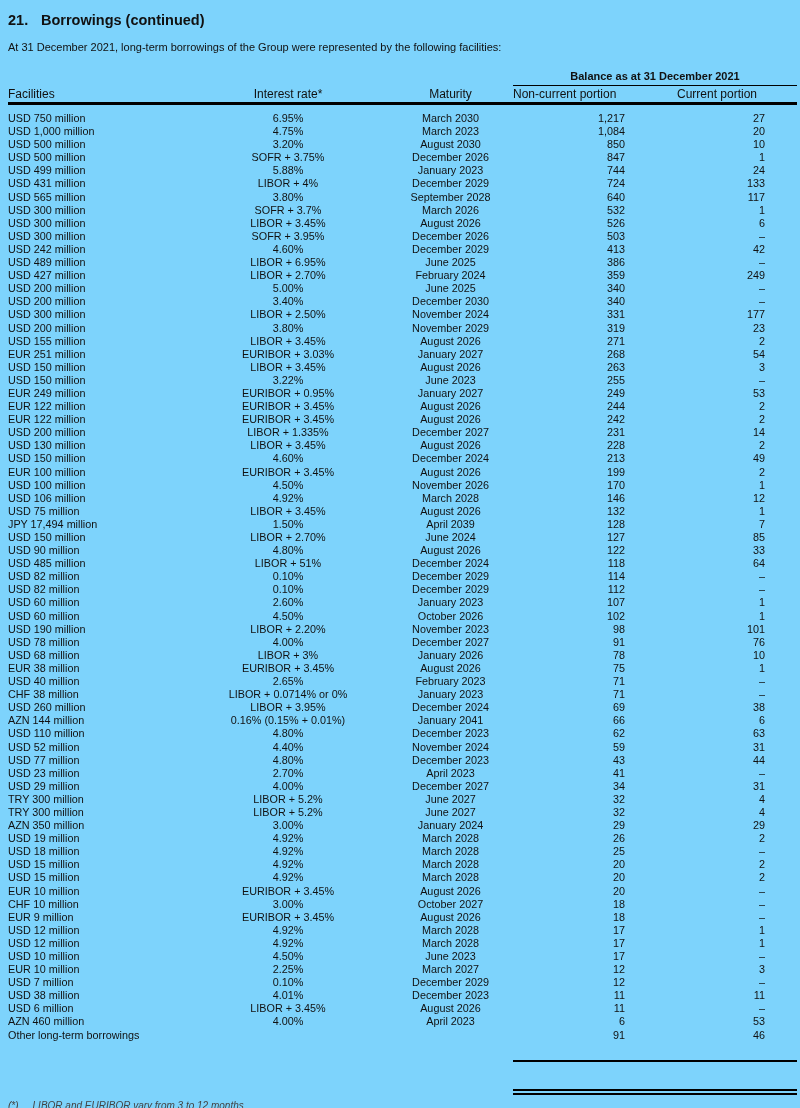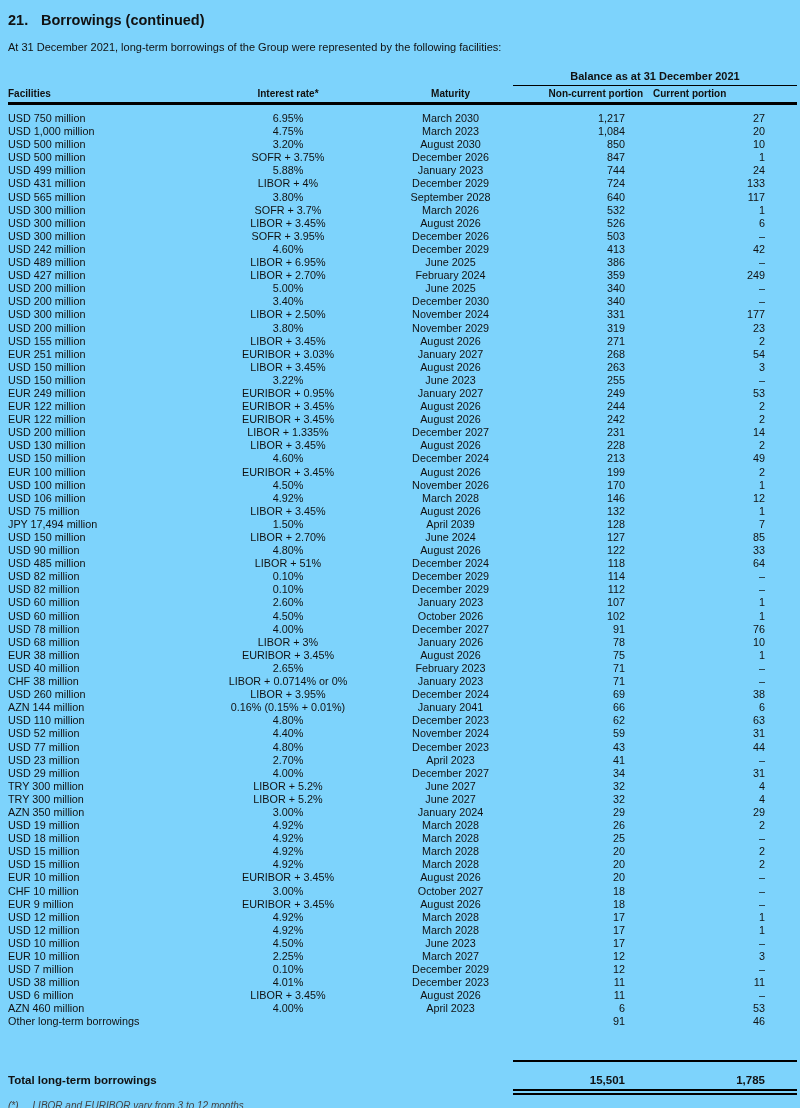--- a/index.html
+++ b/index.html
@@ -10,34 +10,34 @@
   .title-row{position:absolute;top:12px;left:8px;font-size:14.5px;font-weight:bold;}
   .title-row .num{display:inline-block;width:33px;}
   .intro{position:absolute;top:41px;left:8px;font-size:11px;}
 
   .balance-header{position:absolute;top:70px;left:513px;width:284px;
                   text-align:center;font-size:11px;font-weight:bold;}
   .rule{position:absolute;background:#000;}
   .balance-rule{top:85px;left:513px;width:284px;height:1px;}
 
   .hdr-row{position:absolute;top:87px;left:8px;width:789px;display:flex;
-           font-size:10px;font-weight:bold;height:14px;line-height:14px;}
+           font-size:12px;font-weight:normal;height:14px;line-height:14px;}
   .thick-rule{top:102px;left:8px;width:789px;height:2.5px;}
 
   .tbody{position:absolute;top:112px;left:8px;width:789px;}
   .row{display:flex;height:13.1px;line-height:13.3px;font-size:10.8px;white-space:nowrap;}
 
   .c{box-sizing:border-box;}
   .c1{width:180px;text-align:left;}
   .c2{width:200px;text-align:center;}
   .c3{width:125px;text-align:center;}
   .c4{width:140px;text-align:right;padding-right:28px;}
   .c5{flex:1;text-align:right;padding-right:32px;}
-  .c4h{width:140px;text-align:right;padding-right:10px;}
-  .c5h{flex:1;padding-right:16px;}
+  .c4h{width:140px;text-align:left;padding-right:10px;}
+  .c5h{flex:1;text-align:center;padding-right:16px;}
 
   .subtotal-rule{top:1060px;left:513px;width:284px;height:1.5px;}
   .total-row{position:absolute;top:1073px;left:8px;width:789px;display:flex;
              font-size:11.5px;font-weight:bold;height:15px;line-height:15px;}
   .double-rule{top:1089px;left:513px;width:284px;height:6px;background:none;
                border-top:2px solid #000;border-bottom:2px solid #000;box-sizing:border-box;}
 
   .footnote{position:absolute;top:1100px;left:8px;font-size:10px;
             font-style:italic;color:#444;white-space:nowrap;}
   .footnote .fn-text{margin-left:14px;}
@@ -333,20 +333,27 @@
     <div class="c c5">1</div>
   </div>
       <div class="row">
     <div class="c c1">USD 60 million</div>
     <div class="c c2">4.50%</div>
     <div class="c c3">October 2026</div>
     <div class="c c4">102</div>
     <div class="c c5">1</div>
   </div>
       <div class="row">
+    <div class="c c1">USD 190 million</div>
+    <div class="c c2">LIBOR + 2.20%</div>
+    <div class="c c3">November 2023</div>
+    <div class="c c4">98</div>
+    <div class="c c5">101</div>
+  </div>
+      <div class="row">
     <div class="c c1">USD 78 million</div>
     <div class="c c2">4.00%</div>
     <div class="c c3">December 2027</div>
     <div class="c c4">91</div>
     <div class="c c5">76</div>
   </div>
       <div class="row">
     <div class="c c1">USD 68 million</div>
     <div class="c c2">LIBOR + 3%</div>
     <div class="c c3">January 2026</div>
@@ -553,25 +560,19 @@
     <div class="c c1">Other long-term borrowings</div>
     <div class="c c2"></div>
     <div class="c c3"></div>
     <div class="c c4">91</div>
     <div class="c c5">46</div>
   </div>
     </div>
 
   <div class="rule subtotal-rule"></div>
 
-  <div class="total-row">
-    <div class="c c1" style="width:380px">Total long-term borrowings</div>
-    <div class="c c3"></div>
-    <div class="c c4">15,501</div>
-    <div class="c c5">1,785</div>
-  </div>
   <div class="rule double-rule"></div>
 
   <div class="footnote">
     <span>(*)</span><span class="fn-text">LIBOR and EURIBOR vary from 3 to 12 months</span>
   </div>
 
 </div>
 
 </body></html>

